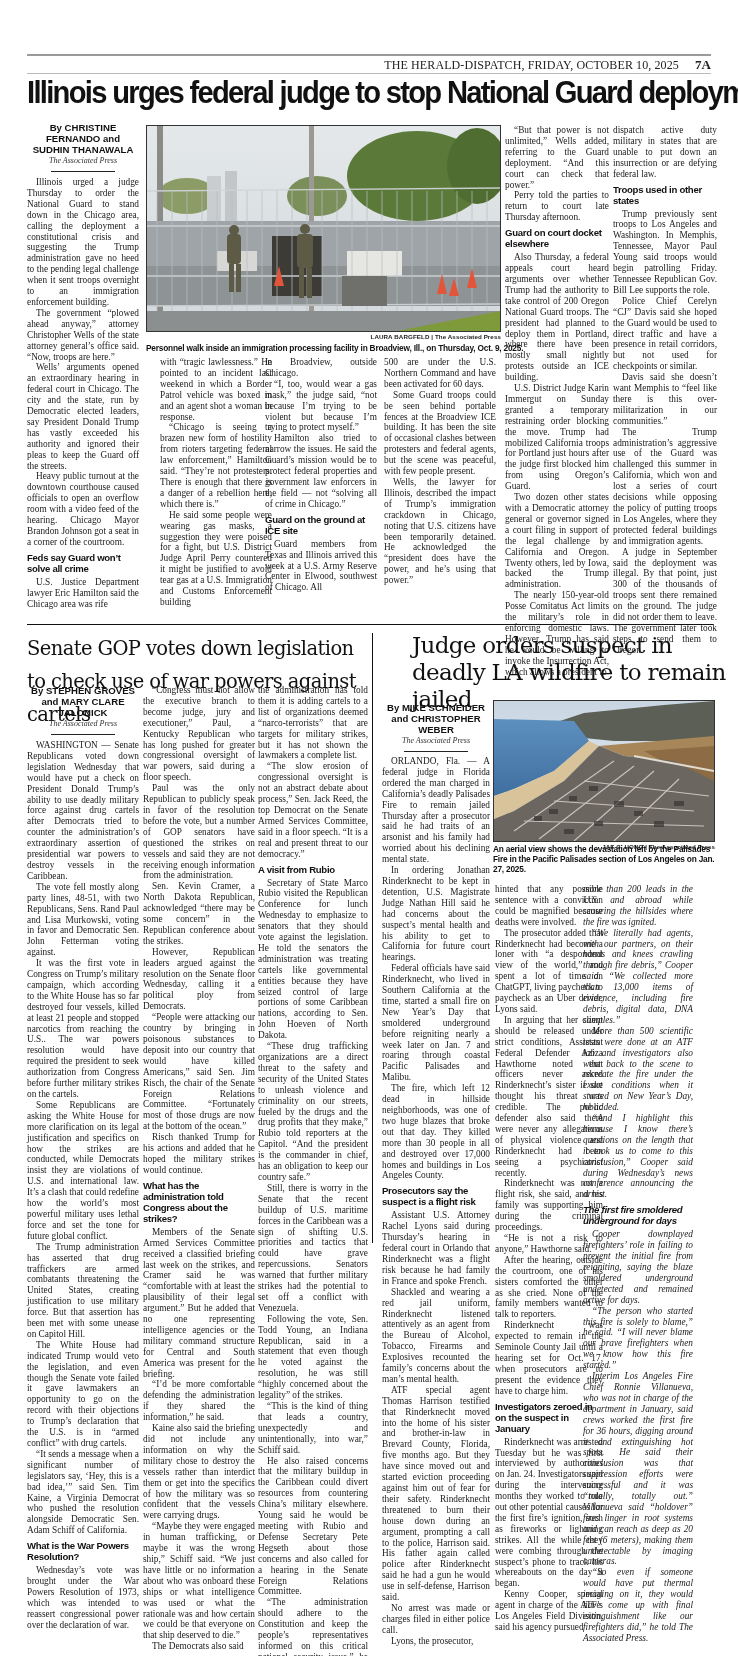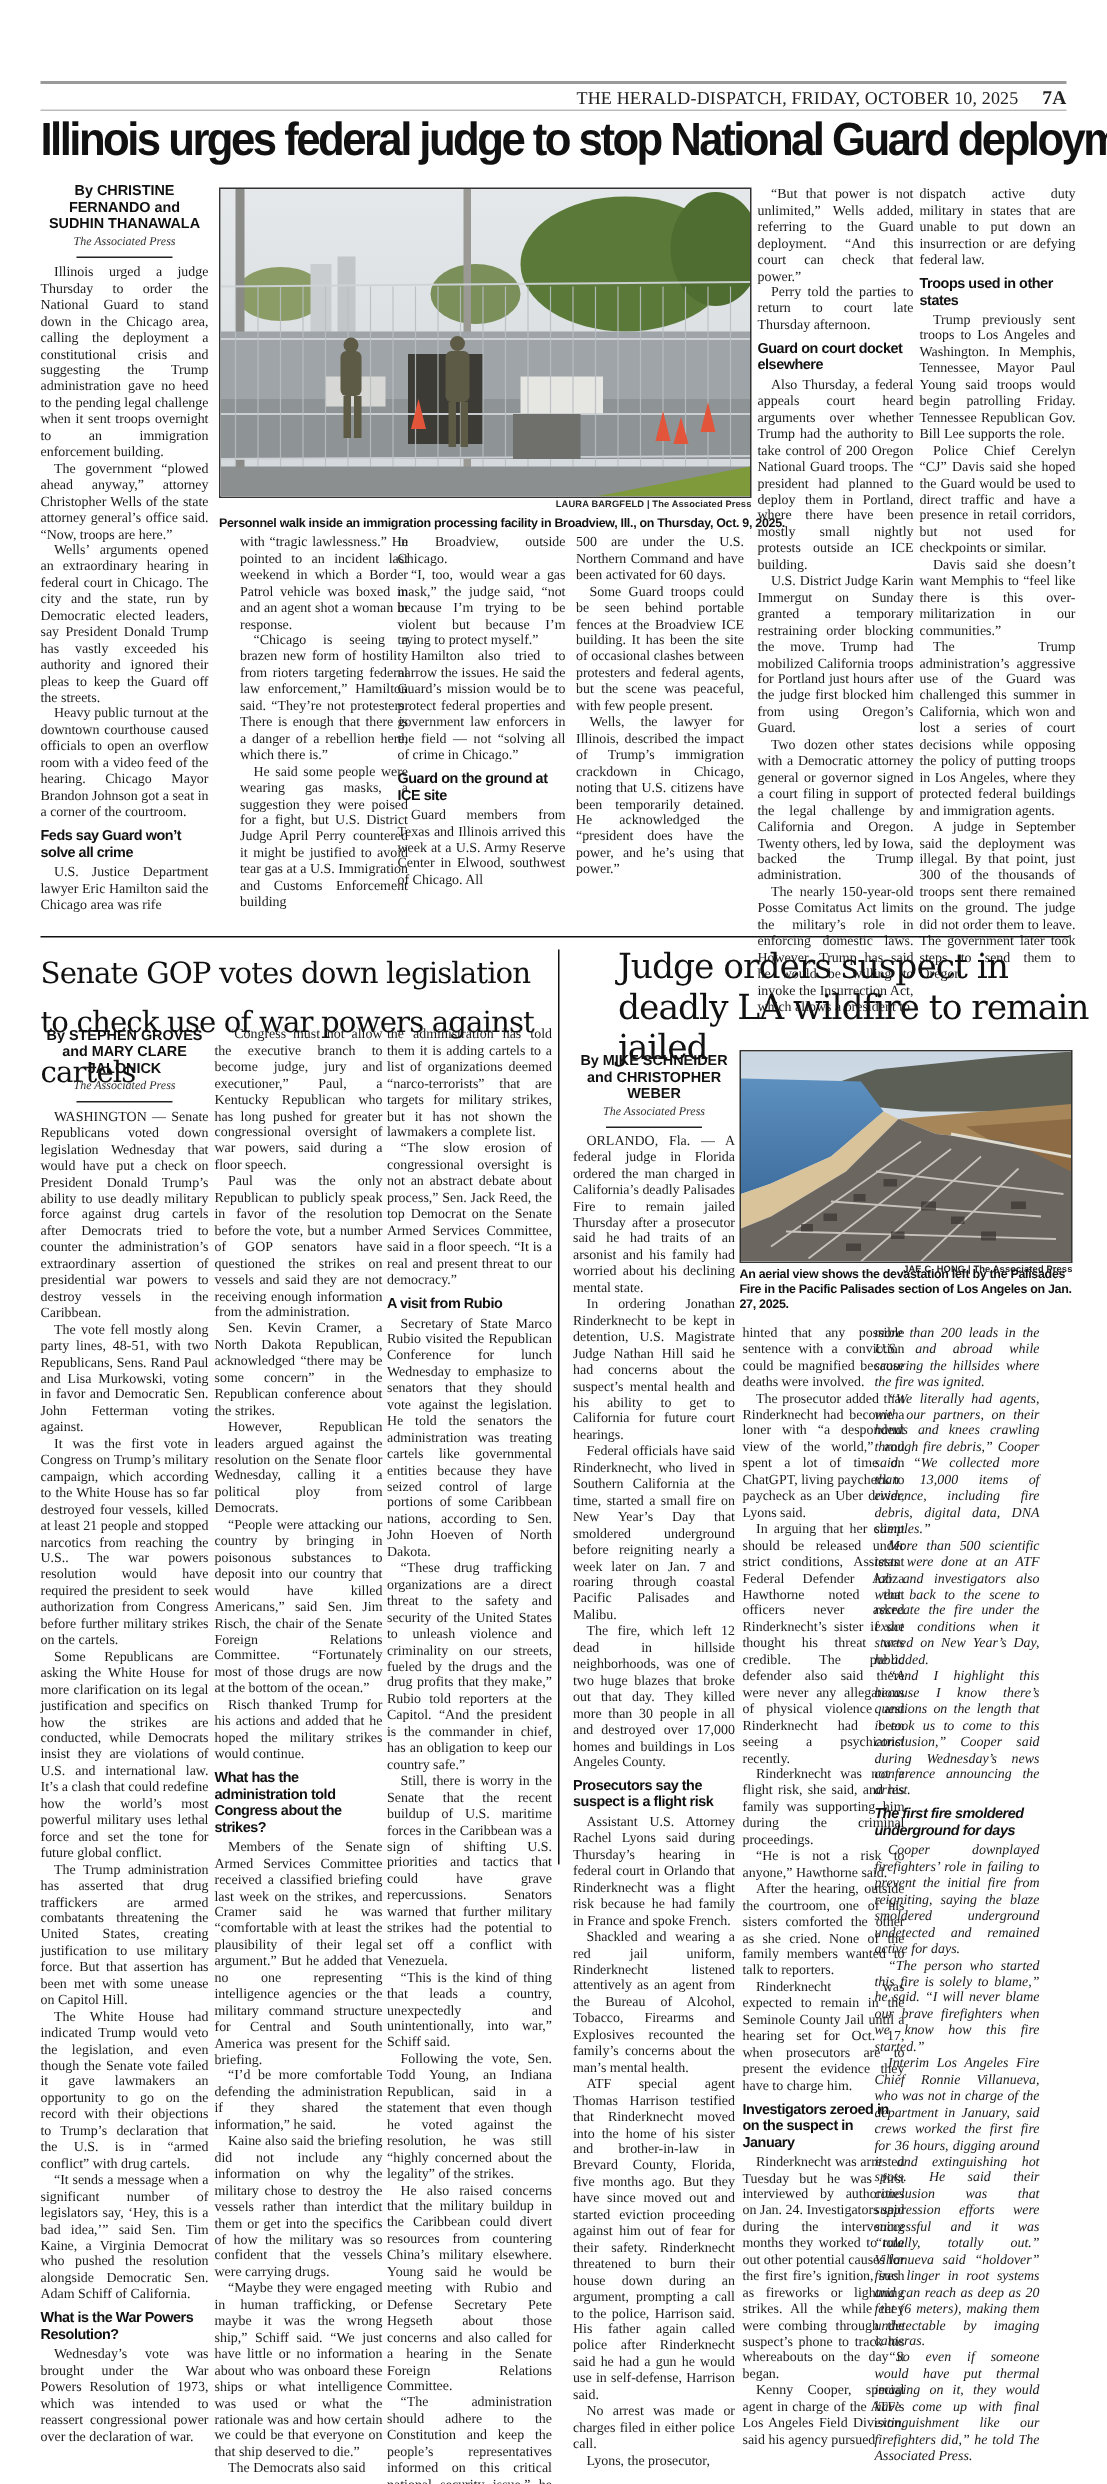--- a/index.html
+++ b/index.html
@@ -218,22 +218,22 @@
   <p>The Democrats also said</p>
 </div>
 
 <div class="col" style="left:258px; top:685px; width:110px;">
   <p class="noi">the administration has told them it is adding cartels to a list of organizations deemed “narco-terrorists” that are targets for military strikes, but it has not shown the lawmakers a complete list.</p>
   <p>“The slow erosion of congressional oversight is not an abstract debate about process,” Sen. Jack Reed, the top Democrat on the Senate Armed Services Committee, said in a floor speech. “It is a real and present threat to our democracy.”</p>
   <div class="subhed">A visit from Rubio</div>
   <p>Secretary of State Marco Rubio visited the Republican Conference for lunch Wednesday to emphasize to senators that they should vote against the legislation. He told the senators the administration was treating cartels like governmental entities because they have seized control of large portions of some Caribbean nations, according to Sen. John Hoeven of North Dakota.</p>
   <p>“These drug trafficking organizations are a direct threat to the safety and security of the United States to unleash violence and criminality on our streets, fueled by the drugs and the drug profits that they make,” Rubio told reporters at the Capitol. “And the president is the commander in chief, has an obligation to keep our country safe.”</p>
   <p>Still, there is worry in the Senate that the recent buildup of U.S. maritime forces in the Caribbean was a sign of shifting U.S. priorities and tactics that could have grave repercussions. Senators warned that further military strikes had the potential to set off a conflict with Venezuela.</p>
+  <p>Following the vote, Sen. Todd Young, an Indiana Republican, said in a statement that even though he voted against the resolution, he was still “highly concerned about the legality” of the strikes.</p>
   <p>“This is the kind of thing that leads a country, unexpectedly and unintentionally, into war,” Schiff said.</p>
-  <p>Following the vote, Sen. Todd Young, an Indiana Republican, said in a statement that even though he voted against the resolution, he was still “highly concerned about the legality” of the strikes.</p>
   <p>He also raised concerns that the military buildup in the Caribbean could divert resources from countering China’s military elsewhere. Young said he would be meeting with Rubio and Defense Secretary Pete Hegseth about those concerns and also called for a hearing in the Senate Foreign Relations Committee.</p>
   <p>“The administration should adhere to the Constitution and keep the people’s representatives informed on this critical national security issue,” he said.</p>
 </div>
 
 <div class="vrule"></div>
 
 <div class="hed3">Judge orders suspect in deadly LA wildfire to remain jailed</div>
 
 <div class="abs" style="left:382px; top:702px; width:108px;">
   <div class="byline">

